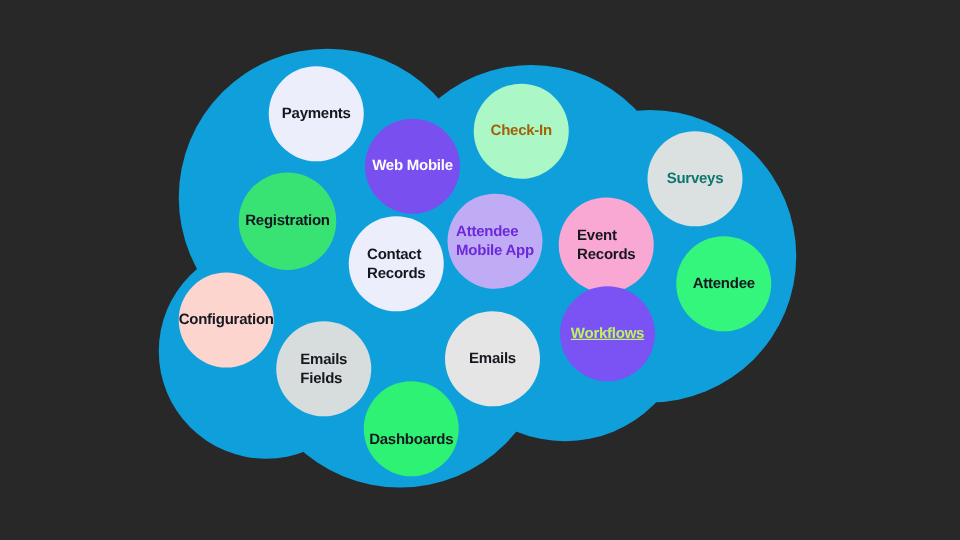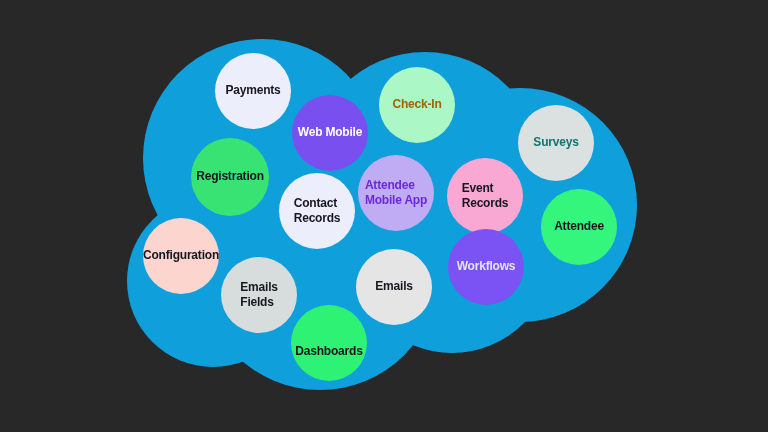--- a/index.html
+++ b/index.html
@@ -81,21 +81,21 @@
 Records</span>
       </div>
       <div class="bubble" style="left: 143px; top: 218px; width: 76px; height: 76px; background: rgb(252, 213, 207);">
         <span class="label" style="color: rgb(23, 23, 31);">Configuration</span>
       </div>
       <div class="bubble" style="left: 221px; top: 257px; width: 76px; height: 76px; background: rgb(215, 221, 221);">
         <span class="label" style="color: rgb(23, 23, 31);">Emails
 Fields</span>
       </div>
       <div class="bubble" style="left: 448px; top: 229px; width: 76px; height: 76px; background: rgb(123, 82, 243);">
-        <span class="label" style="color: #e5e5e5;">Workflows</span>
+        <span class="label" style="color: #bef264; text-decoration: underline;">Workflows</span>
       </div>
       <div class="bubble" style="left: 356px; top: 249px; width: 76px; height: 76px; background: #e5e5e5;">
         <span class="label" style="color: rgb(23, 23, 31);">Emails</span>
       </div>
       <div class="bubble" style="left: 291px; top: 305px; width: 76px; height: 76px; background: rgb(46, 242, 115);">
         <span class="label" style="color: rgb(23, 23, 31); margin-top: 17px;">Dashboards</span>
       </div>
     </div>
 </div>
 

